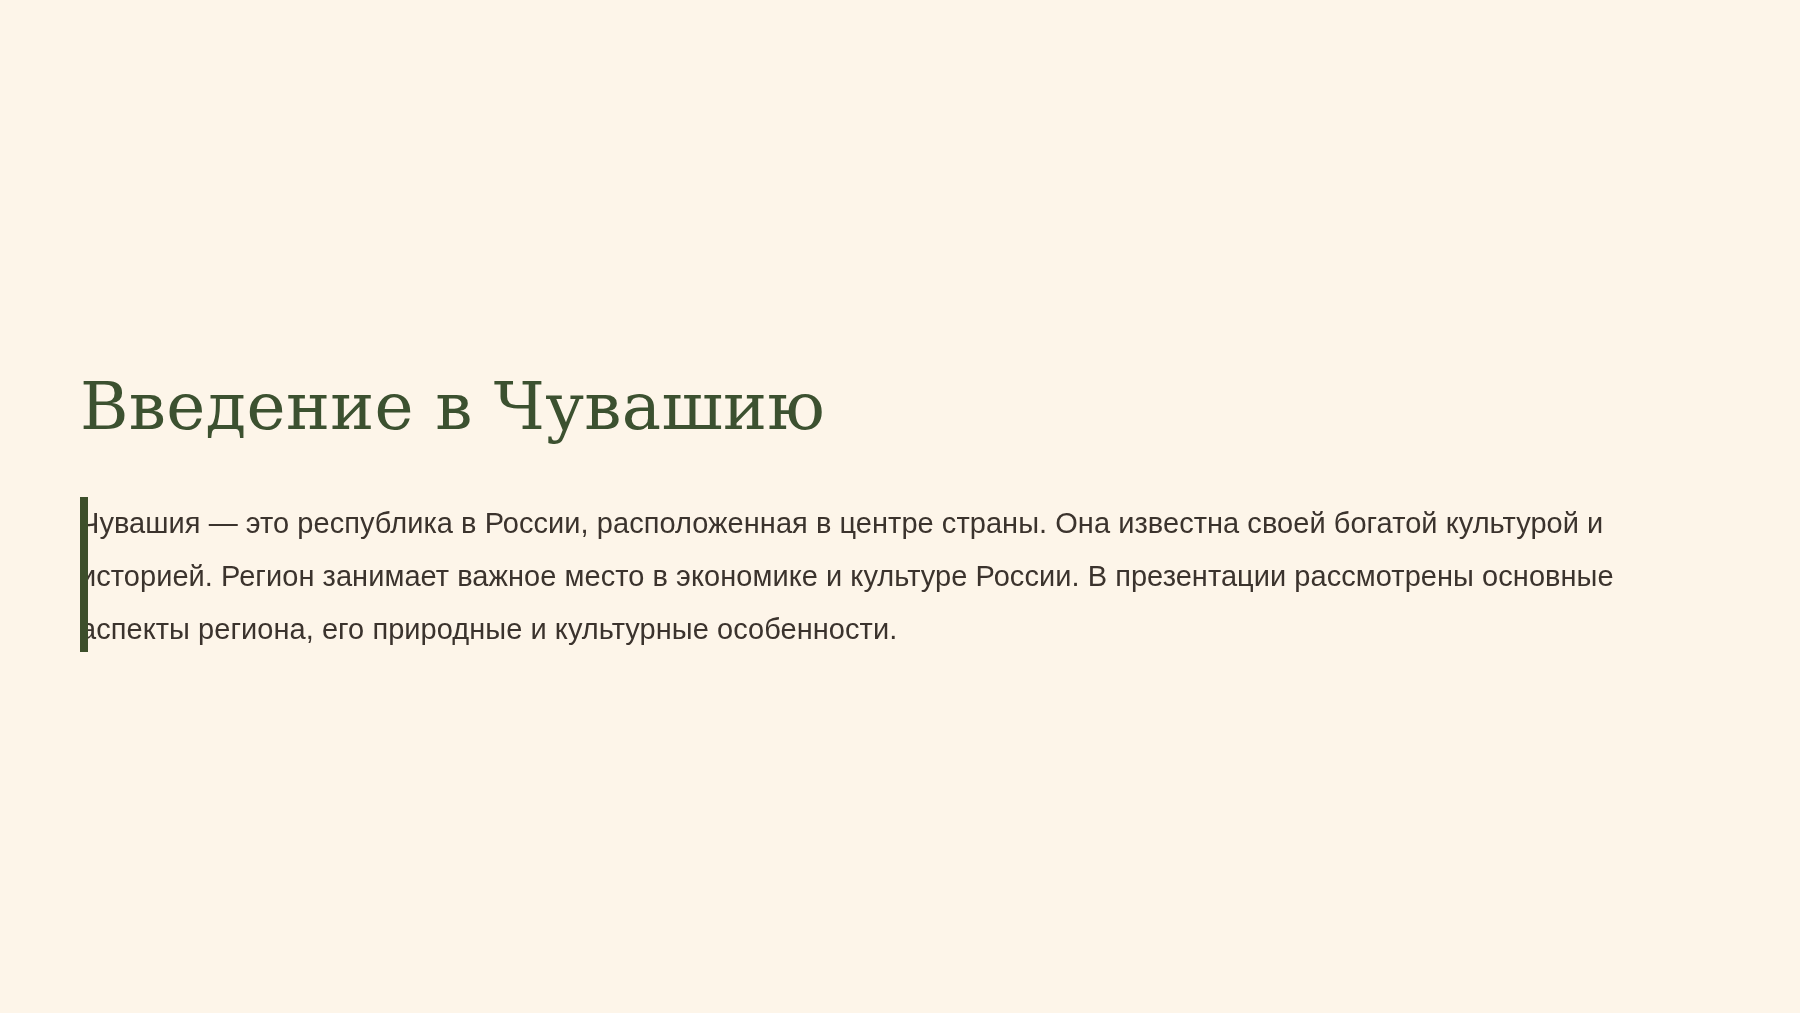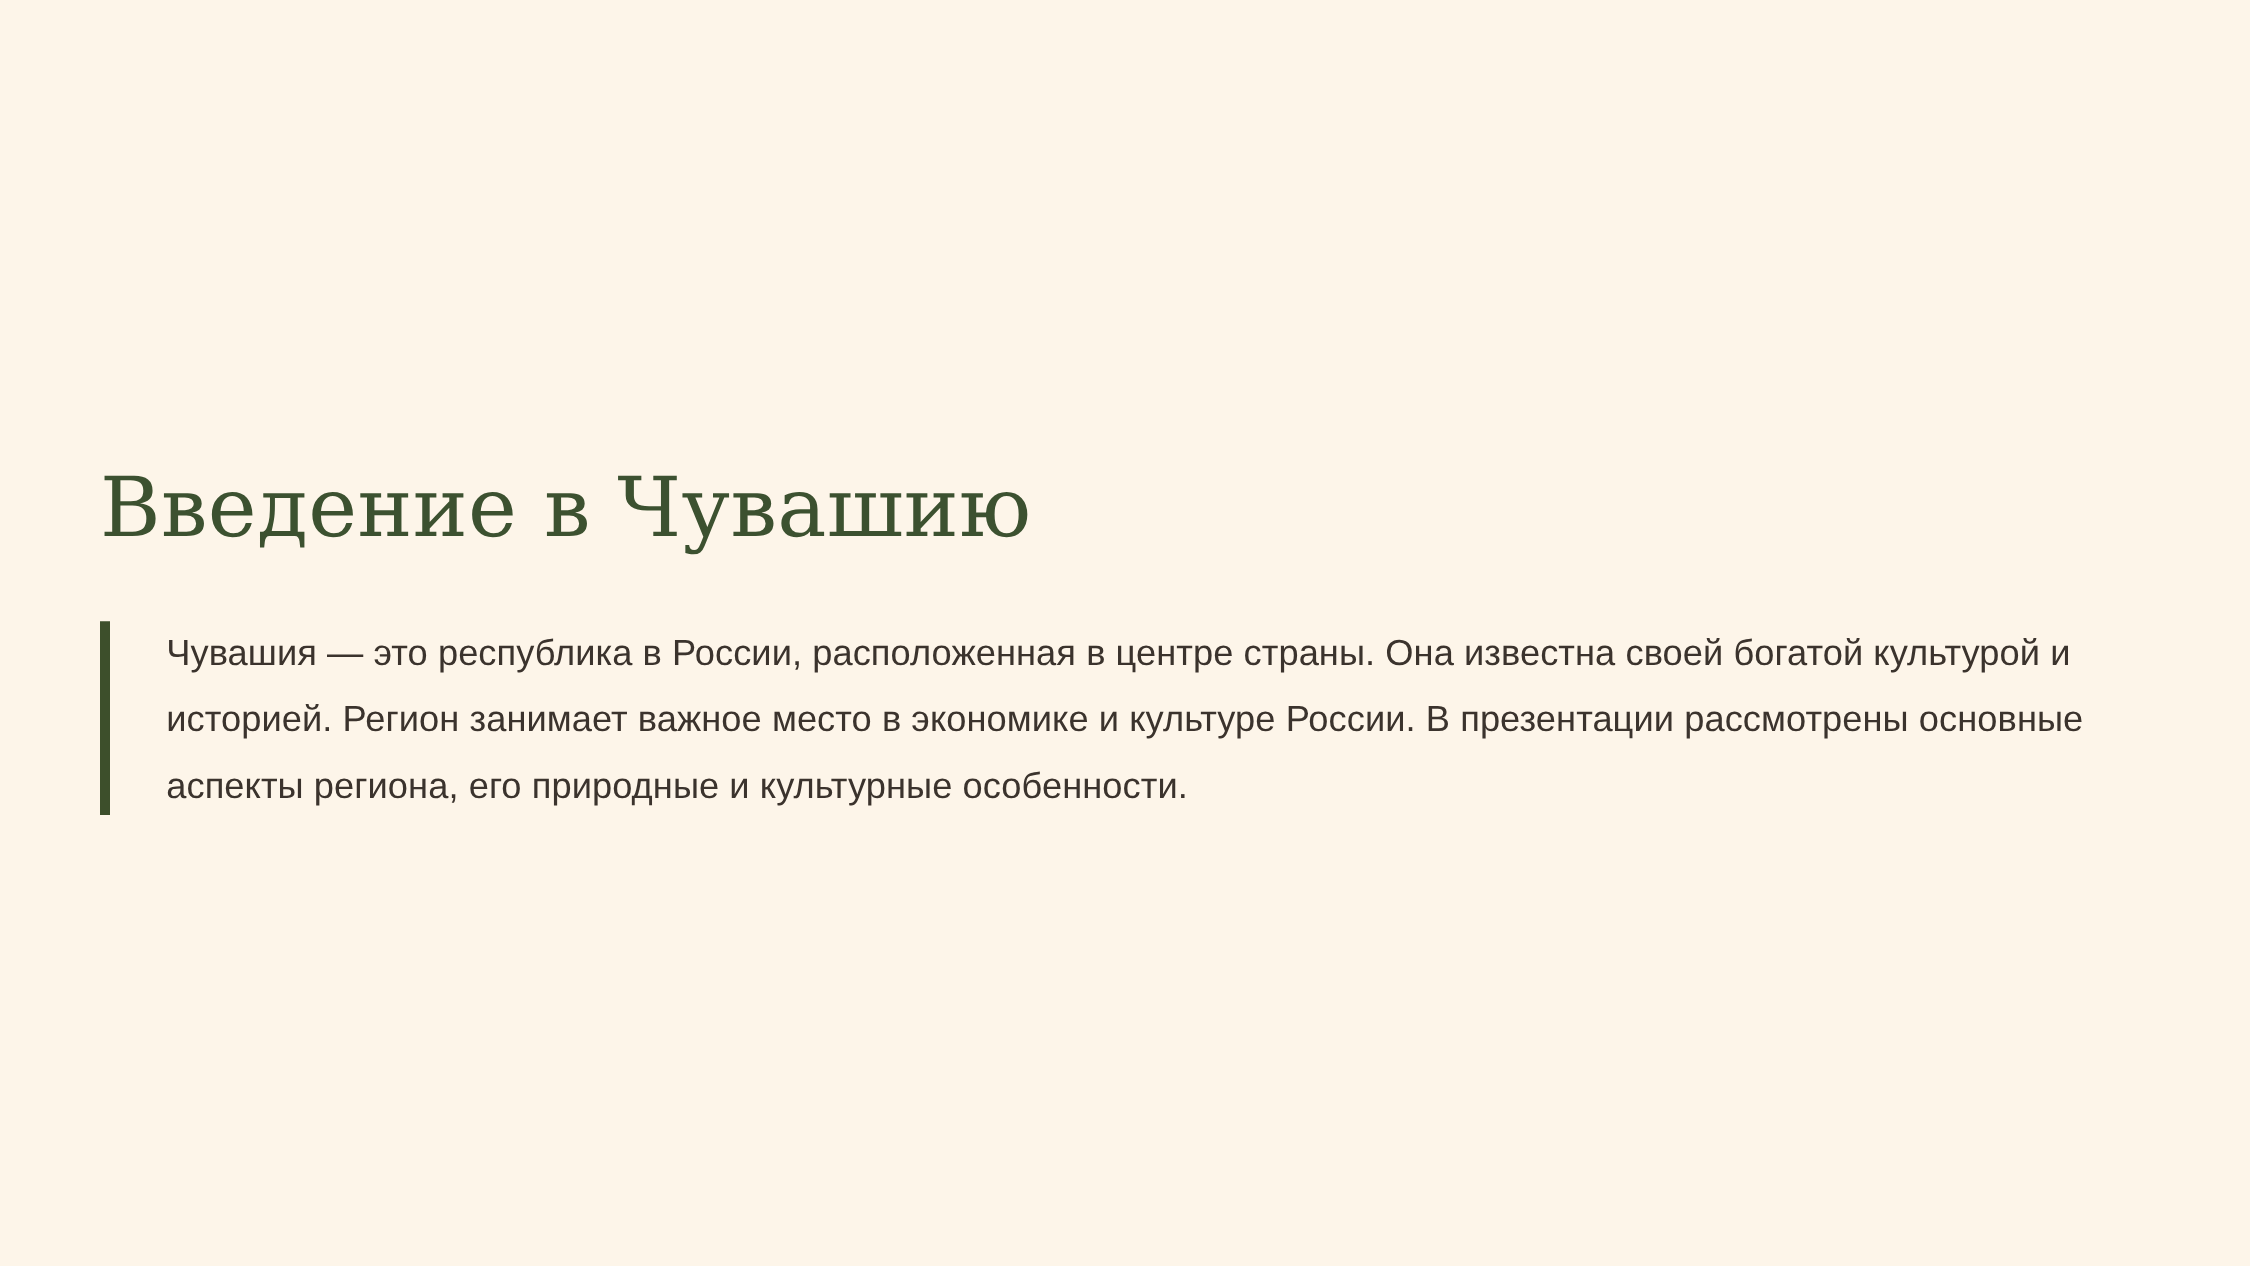--- a/index.html
+++ b/index.html
@@ -37,21 +37,20 @@
     font-size: 66px;
     line-height: 1.06;
     letter-spacing: 0.3px;
     color: #3c5130;
     white-space: nowrap;
   }
 
   .body-block {
     position: relative;
     margin-top: 55px;
-    padding-left: 53px;
     min-height: 155px;
     box-sizing: border-box;
   }
 
   .accent-bar {
     position: absolute;
     left: 0px;
     top: 0px;
     width: 8px;
     height: 155px;

